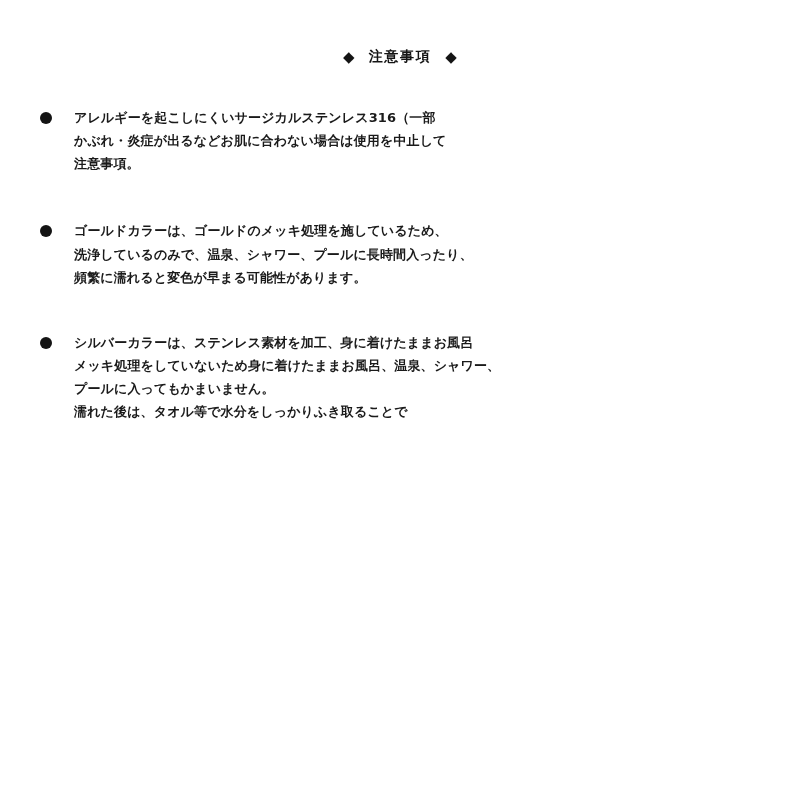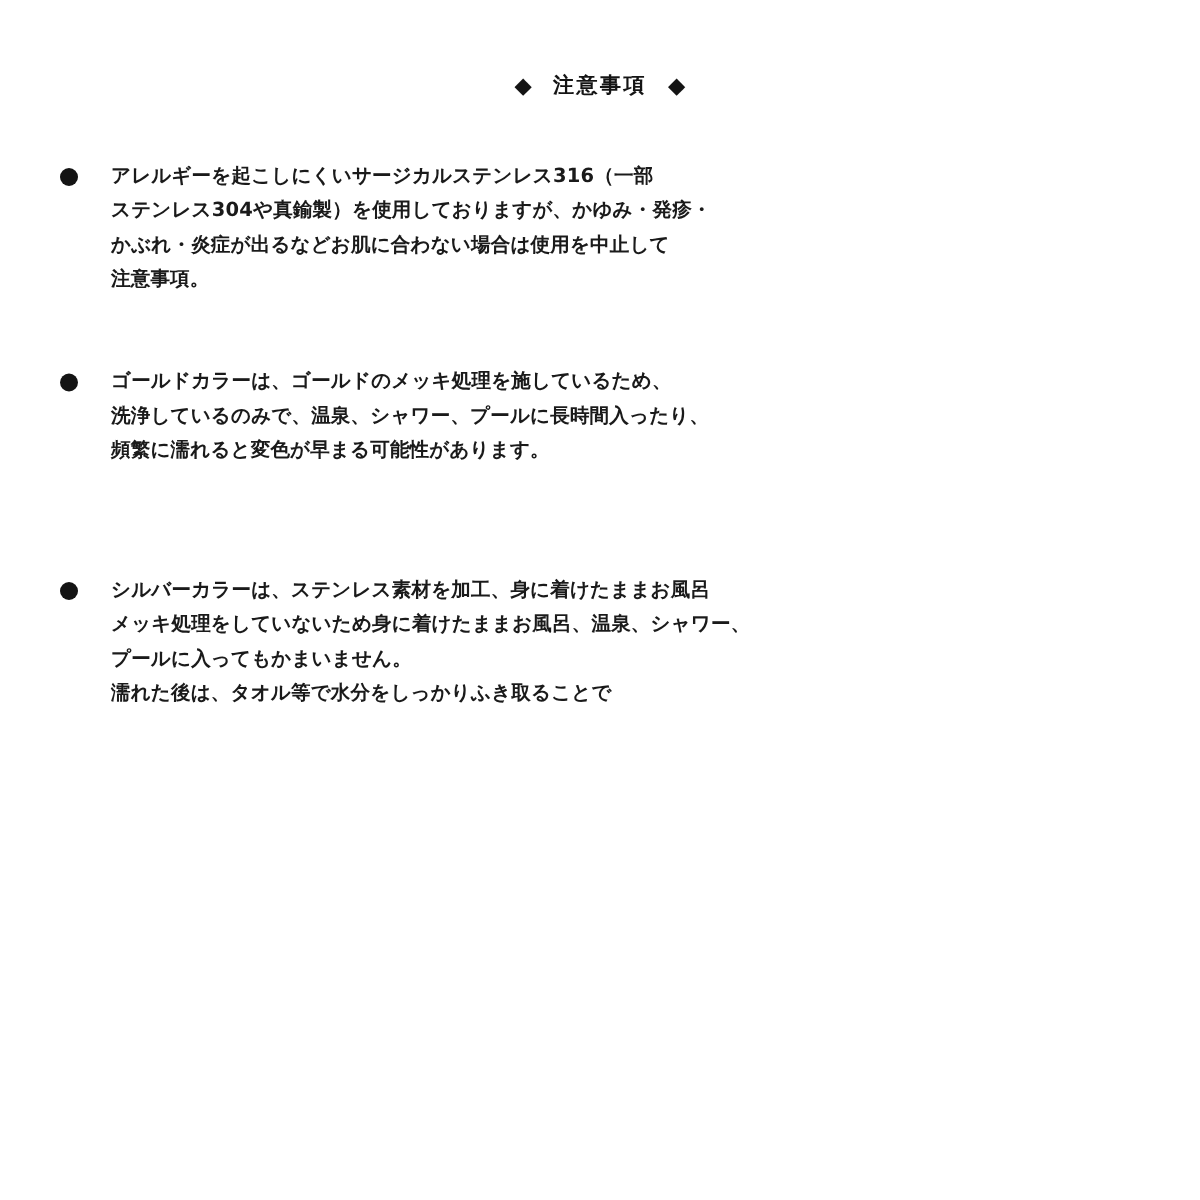--- a/index.html
+++ b/index.html
@@ -46,21 +46,21 @@
     margin: 0;
     padding: 0;
     list-style: none;
   }
   .note-item {
     position: relative;
     padding-left: 34px;
     margin-bottom: 44px;
   }
   .note-item.gap-large {
-    margin-bottom: 70px;
+    margin-bottom: 42px;
   }
   .note-item:last-child {
     margin-bottom: 0;
   }
   .bullet {
     position: absolute;
     left: 0px;
     top: 6px;
     width: 12px;
     height: 12px;
@@ -91,21 +91,20 @@
     <span class="title-text">注意事項</span>
     <span class="diamond">◆</span>
   </div>
 
   <ul class="notes">
 
     <li class="note-item">
       <span class="bullet"></span>
       <span class="note-lines">
         <span class="note-line">アレルギーを起こしにくいサージカルステンレス316（一部</span>
-        <span class="note-line">ステンレス304や真鍮製）を使用しておりますが、かゆみ・発疹・</span>
         <span class="note-line">かぶれ・炎症が出るなどお肌に合わない場合は使用を中止して</span>
         <span class="note-line">注意事項。</span>
       </span>
     </li>
 
     <li class="note-item gap-large">
       <span class="bullet"></span>
       <span class="note-lines">
         <span class="note-line">ゴールドカラーは、ゴールドのメッキ処理を施しているため、</span>
         <span class="note-line">洗浄しているのみで、温泉、シャワー、プールに長時間入ったり、</span>

